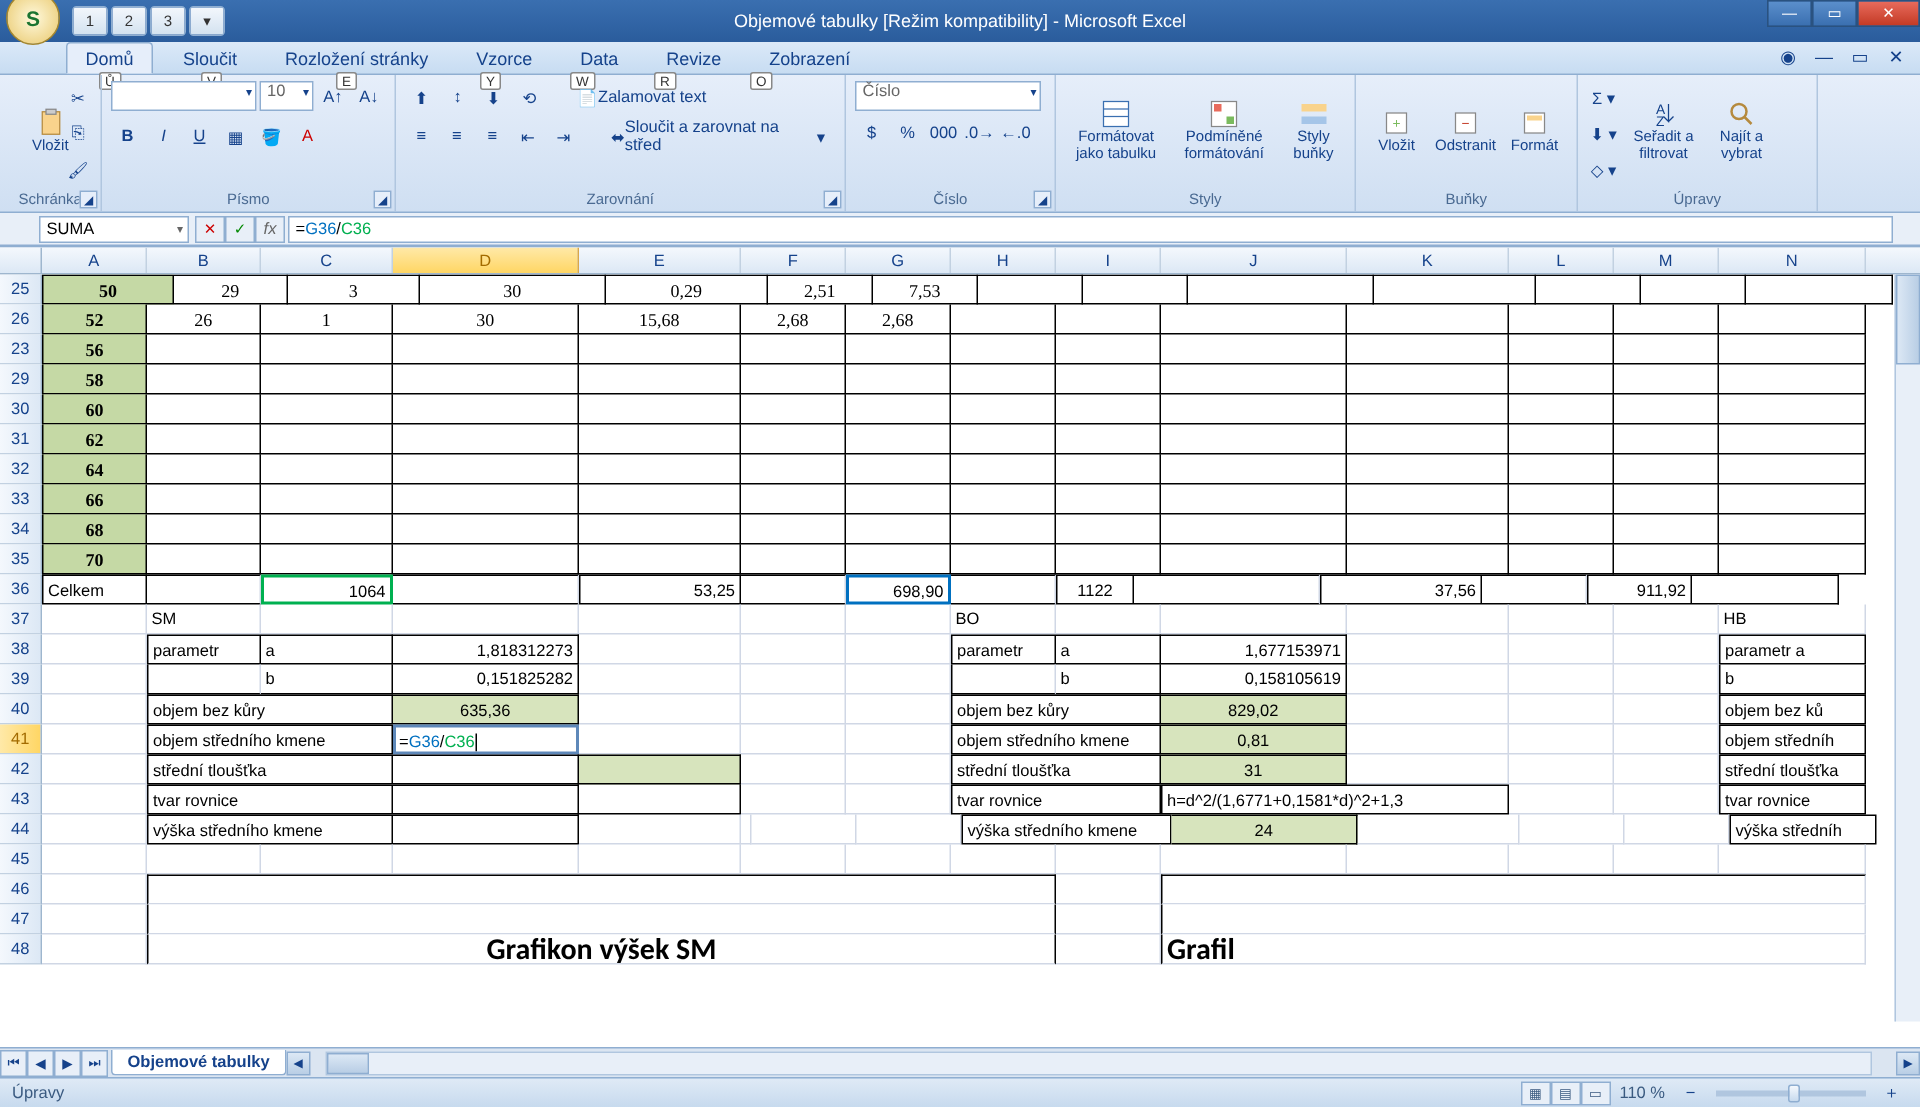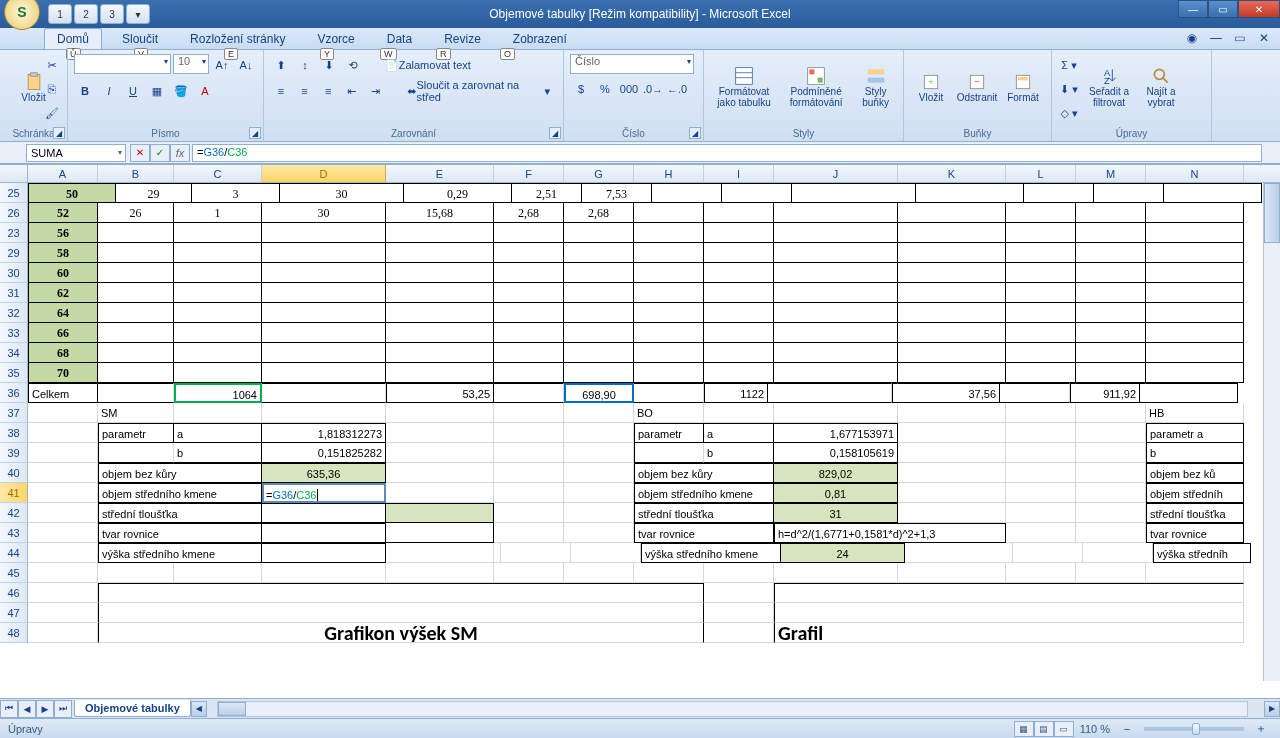--- a/index.html
+++ b/index.html
@@ -63,21 +63,21 @@
 .cell.b-t{border-top:1px solid #000 !important;}
 .cell.b-b{border-bottom:1px solid #000 !important;}
 .cell.green{background:#c5d9a5;}
 .cell.green2{background:#d7e4bd;}
 .cell.bold{font-weight:bold;}
 .cell.center{text-align:center;}
 .cell.right{text-align:right;}
 .cell.sans{font-family:Tahoma,sans-serif;font-size:11px;}
 .cell.editing{border:2px solid #5e88b9 !important; padding:0 2px;}
 .cell.ref-green{border:2px solid #00b050 !important;}
-.cell.ref-blue{border:2px solid #0070c0 !important;text-align:center;}
+.cell.ref-blue{border:2px solid #0070c0 !important;}
 .chart-title{font-family:Calibri,sans-serif;font-size:20px;font-weight:bold;color:#000;}
 
 
 .sheet-bar { position: absolute; bottom: 20px; left: 0; right: 0; height: 20px; background: #dbe5f1; display: flex; align-items: center; border-top:1px solid #8faed1;}
 .sheet-nav { display: flex; }
 .sheet-nav-btn { width: 18px; height: 18px; border: 1px solid #8faed1; background: #e8eff8; display: flex; align-items: center; justify-content: center; font-size: 9px; color: #15428b; }
 .sheet-tab { padding: 2px 10px; background: #fff; border: 1px solid #8faed1; border-top: none; border-radius: 0 0 3px 3px; font-size: 11px; color: #15428b; font-weight:bold; margin-left:2px;}
 .hscroll{flex:1;height:16px;background:#e8eff8;border:1px solid #b0c6df;margin:0 16px 0 10px;position:relative;}
 .hscroll-thumb{position:absolute;left:0;top:0;bottom:0;width:28px;background:linear-gradient(#dce8f5,#b9cee5);border:1px solid #8faed1;}
 .hscroll-btn{width:16px;height:16px;background:linear-gradient(#dce8f5,#b9cee5);border:1px solid #8faed1;font-size:8px;display:flex;align-items:center;justify-content:center;color:#15428b;}
@@ -516,21 +516,21 @@
       <div class="row">
         <div class="row-h">36</div>
         <div class="cell sans b-all" style="width: 70px;">Celkem</div>
         <div class="cell b-t b-b" style="width: 76px;"></div>
         <div class="cell sans right b-all ref-green" style="width: 88px;">1064</div>
         <div class="cell b-t b-b" style="width: 124px;"></div>
         <div class="cell sans right b-all" style="width: 108px;">53,25</div>
         <div class="cell b-t b-b" style="width: 70px;"></div>
         <div class="cell sans right b-all ref-blue" style="width: 70px;">698,90</div>
         <div class="cell b-t b-b" style="width: 70px;"></div>
-        <div class="cell sans right b-all" style="width: 64px;">1122</div>
+        <div class="cell sans right b-all" style="width: 52px; text-align: center;">1122</div>
         <div class="cell b-t b-b" style="width: 124px;"></div>
         <div class="cell sans right b-all" style="width: 108px;">37,56</div>
         <div class="cell b-t b-b" style="width: 70px;"></div>
         <div class="cell sans right b-all" style="width: 70px;">911,92</div>
         <div class="cell b-t b-b b-r" style="width: 98px;"></div>
       </div>
       <div class="row">
         <div class="row-h">37</div>
         <div class="cell " style="width: 70px;"></div>
         <div class="cell sans" style="width: 76px;">SM</div>

